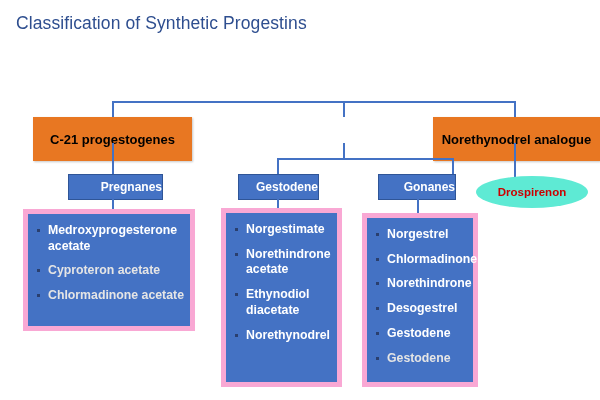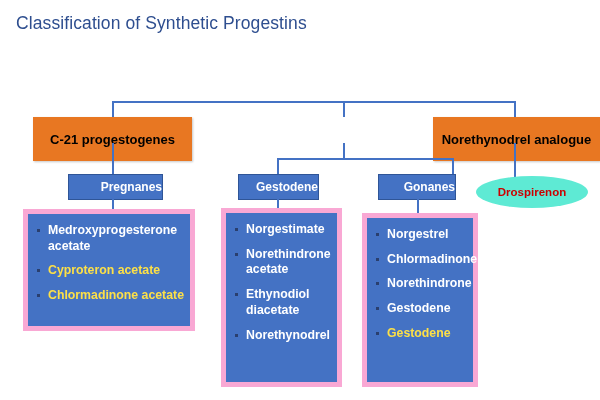--- a/index.html
+++ b/index.html
@@ -94,21 +94,21 @@
   .list-box li:last-child { margin-bottom: 0; }
   .list-box li::before {
     content: "";
     position: absolute;
     left: 1px;
     top: 6px;
     width: 3px;
     height: 3px;
     background: #2A3F6E;
   }
-  .list-box li.red { color: #fde047; }
+  .list-box li.red { color: #e5e5e5; }
 
   
   #ellipse {
     position: absolute;
     background: #5eead4;
     border-radius: 50%;
     display: flex;
     align-items: center;
     justify-content: center;
   }
@@ -178,18 +178,19 @@
       <li>Ethynodiol diacetate</li>
       <li>Norethynodrel</li>
     </ul>
   </div>
 
   <div class="list-box" style="left:362px; top:213px; width:116px; height:174px;">
     <ul>
       <li>Norgestrel</li>
       <li>Chlormadinone</li>
       <li>Norethindrone</li>
+      <li>Desogestrel</li>
       <li>Gestodene</li>
       <li class="red">Gestodene</li>
     </ul>
   </div>
 
 </div>
 
 </body></html>

